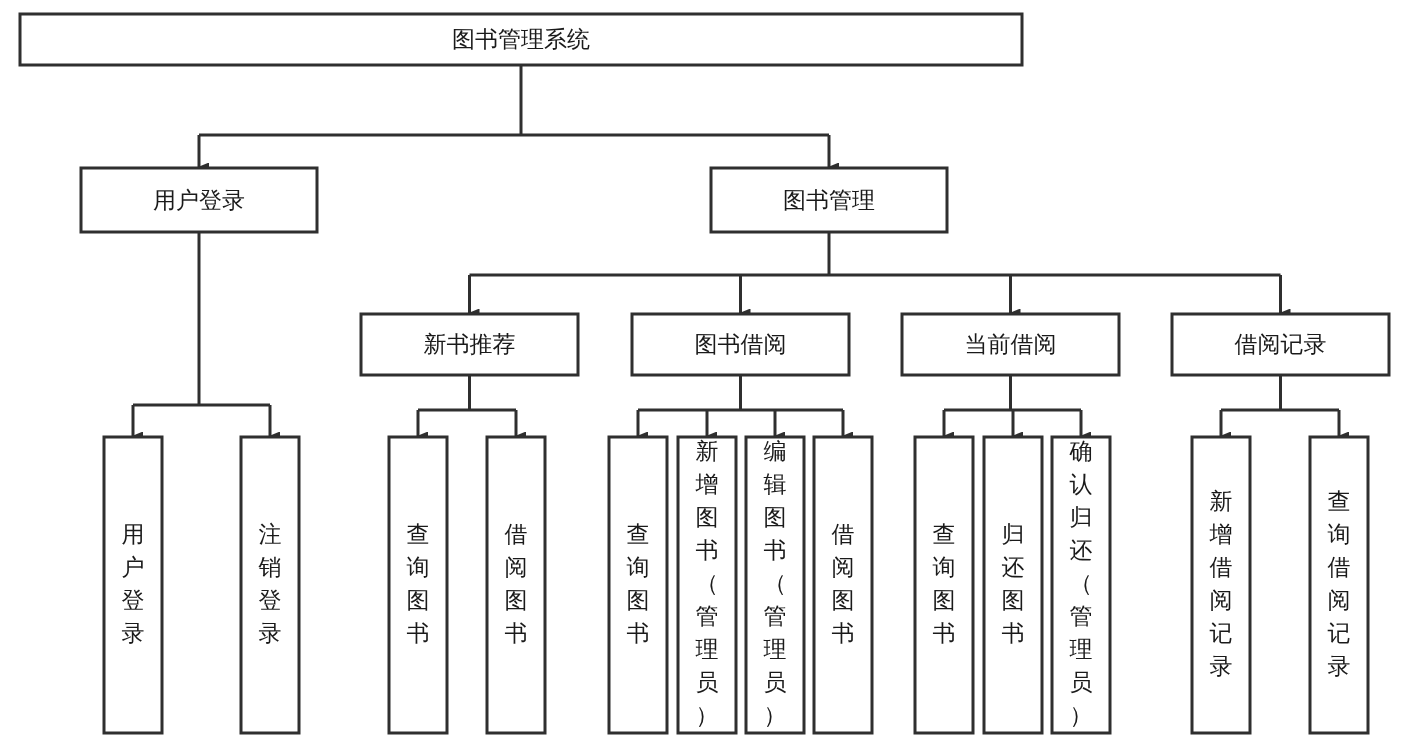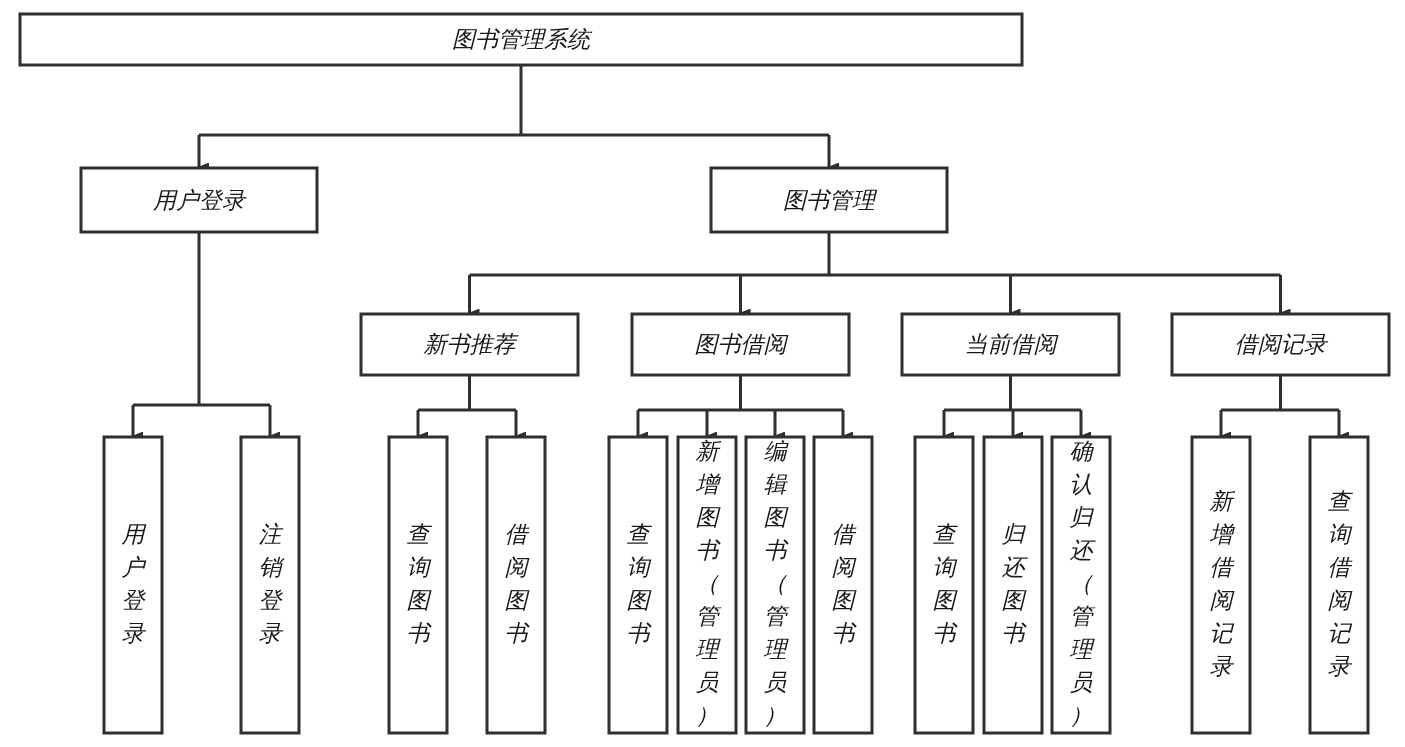--- a/index.html
+++ b/index.html
@@ -11,21 +11,20 @@
     width: 1405px;
     height: 747px;
     font-family: "DejaVu Sans", "Liberation Sans", sans-serif;
     overflow: hidden;
   }
   #diagram-root {
     position: relative;
     width: 1405px;
     height: 554px;
     background: #ffffff;
-    font-style: italic;
   }
   svg.diagram {
     position: absolute;
     top: 0;
     left: 0;
     width: 1405px;
     height: 747px;
     display: block;
   }
   .node-box {

